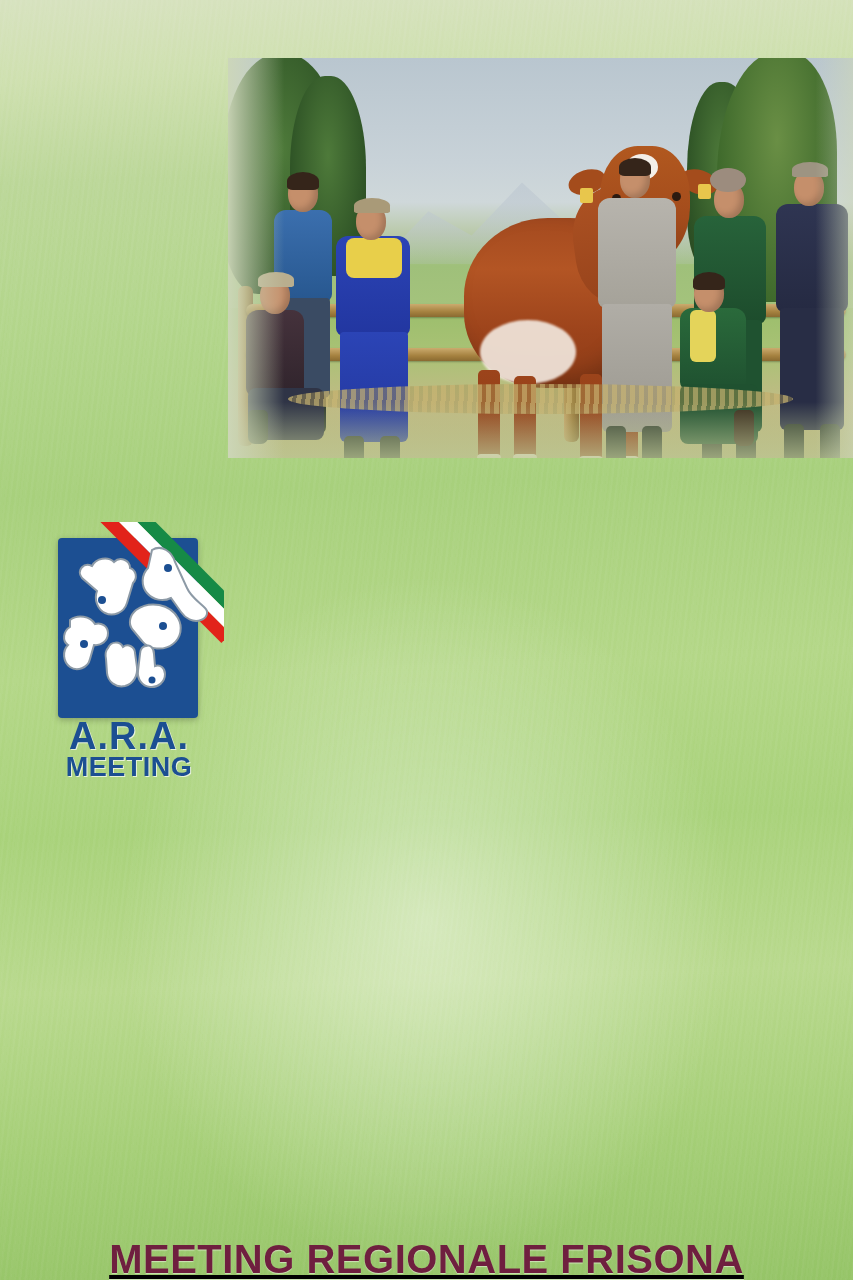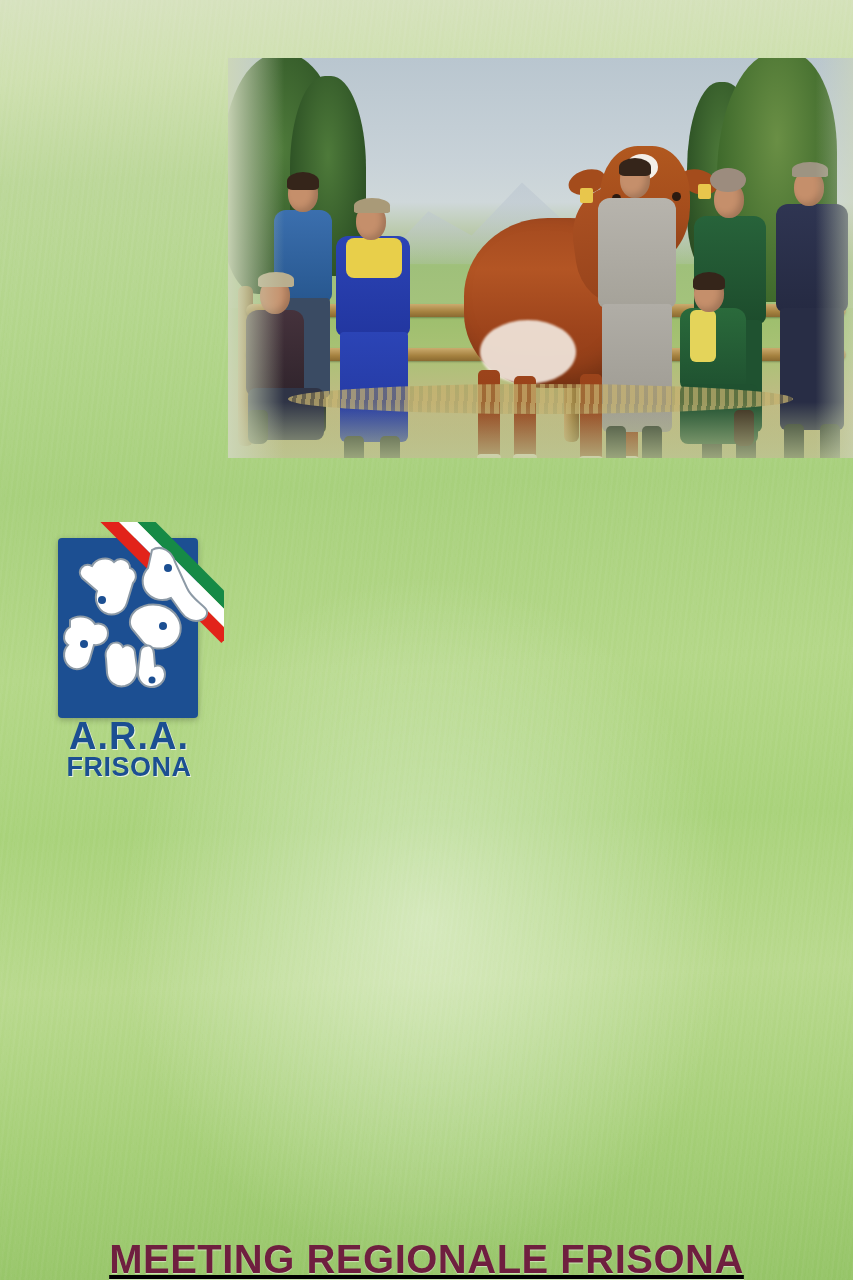--- a/index.html
+++ b/index.html
@@ -250,19 +250,19 @@
         <circle cx="50" cy="122" r="4" fill="#1c4f92" stroke="none"></circle>
 
         <path d="M74 126 c3-7 12-7 15-1 c5-4 12 0 12 6 l2 14 c1 9-4 17-12 19 c-9 2-17-4-18-13 l-1-14 c-1-5 0-9 2-11 z"></path>
 
         <path d="M112 124 c4-2 8 2 8 8 l1 12 c5-2 10 2 10 8 c0 8-7 14-15 13 c-8-1-13-8-12-16 l2-17 c0-5 3-8 6-8 z"></path>
         <circle cx="118" cy="158" r="3.5" fill="#1c4f92" stroke="none"></circle>
       </g>
     </svg>
     <div class="ara-text">
       <div class="l1">A.R.A.</div>
-      <div class="l2">FRISONA</div>
+      <div class="l2">MEETING</div>
     </div>
   </div>
 
   <div class="title-main">MEETING REGIONALE FRISONA</div>
 
 </div>
 
 </body></html>

